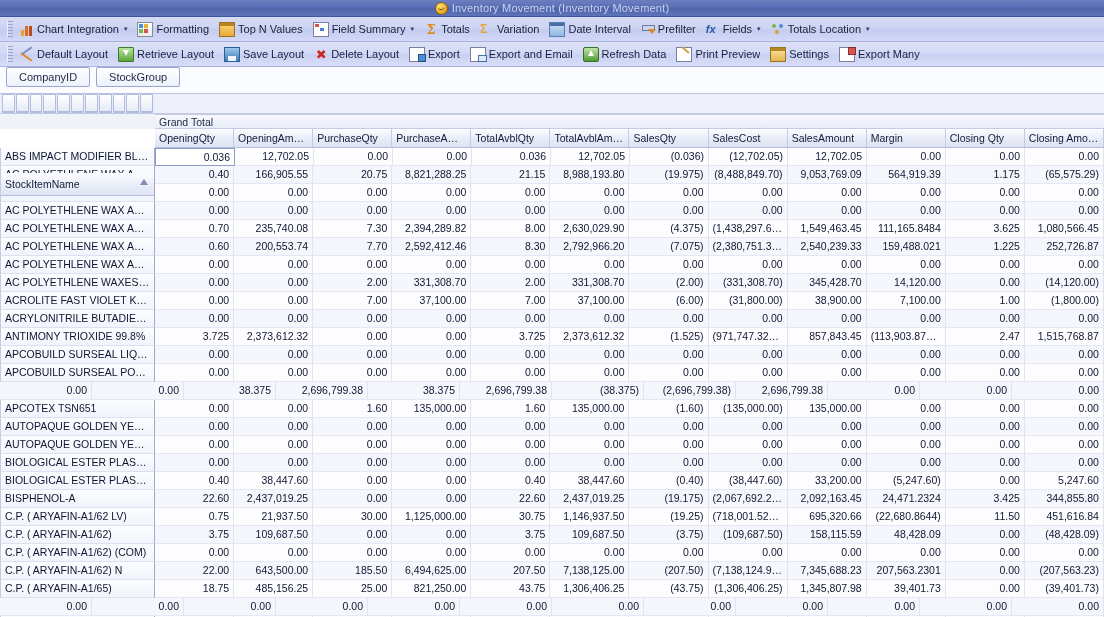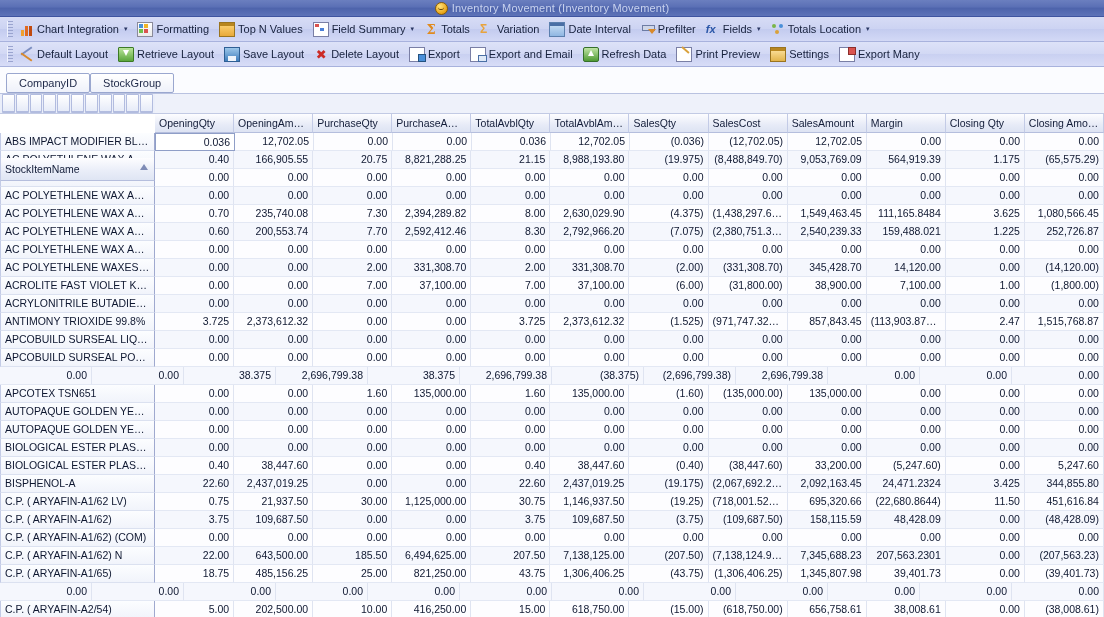--- a/index.html
+++ b/index.html
@@ -91,21 +91,21 @@
   .ic-print{background:#fff;border:1px solid #7a7fa5;}
   .ic-print:after{content:"";position:absolute;left:4px;top:1px;width:9px;height:2px;background:#d9a13a;transform:rotate(40deg);}
   .ic-settings{background:linear-gradient(#ffe6a8,#e2b44c);border:1px solid #9a7420;}
   .ic-settings:before{content:"";position:absolute;left:0;top:0;right:0;height:3px;background:#b8861f;}
   .ic-exportmany{background:#fff;border:1px solid #7a7fa5;}
   .ic-exportmany:after{content:"";position:absolute;right:-2px;top:-1px;width:6px;height:6px;background:#d9534f;border:1px solid #8c2e2b;}
   
   #filterbar{
     height:27px;box-sizing:border-box;
     background:#fbfcff;border-bottom:1px solid #b9c2e0;
-    display:flex;align-items:flex-end;padding:0 6px;
+    display:flex;align-items:flex-start;gap:6px;padding:0 6px;
   }
   .filter-chip{
     border:1px solid #9aa7cf;border-radius:2px;
     background:linear-gradient(to bottom,#ffffff,#eef1fa);
     padding:3px 12px;font-size:11px;color:#1d2747;cursor:default;
   }
   
   #dropbar{
     height:20px;box-sizing:border-box;display:flex;align-items:stretch;
     background:#eef1fa;border-bottom:1px solid #c2cae4;
@@ -301,20 +301,24 @@
       <div class="slot"></div>
       <div class="slot"></div>
       <div class="slot"></div>
       <div class="slot"></div>
       <div class="slot"></div>
       <div class="slot"></div>
     </div>
 </div>
 
 <div id="grid">
+  <div class="hrow">
+    <div class="corner"></div>
+    <div class="grand-total-cell">Grand Total</div>
+  </div>
   <div class="hdr-row" id="header-row">
     <div class="th rowfield">
       <span>StockItemName</span>
       <span class="sort-arrow"></span>
     </div>
   <div class="th num">OpeningQty</div>
       <div class="th num">OpeningAmount</div>
       <div class="th num">PurchaseQty</div>
       <div class="th num">PurchaseAmount</div>
       <div class="th num">TotalAvblQty</div>

